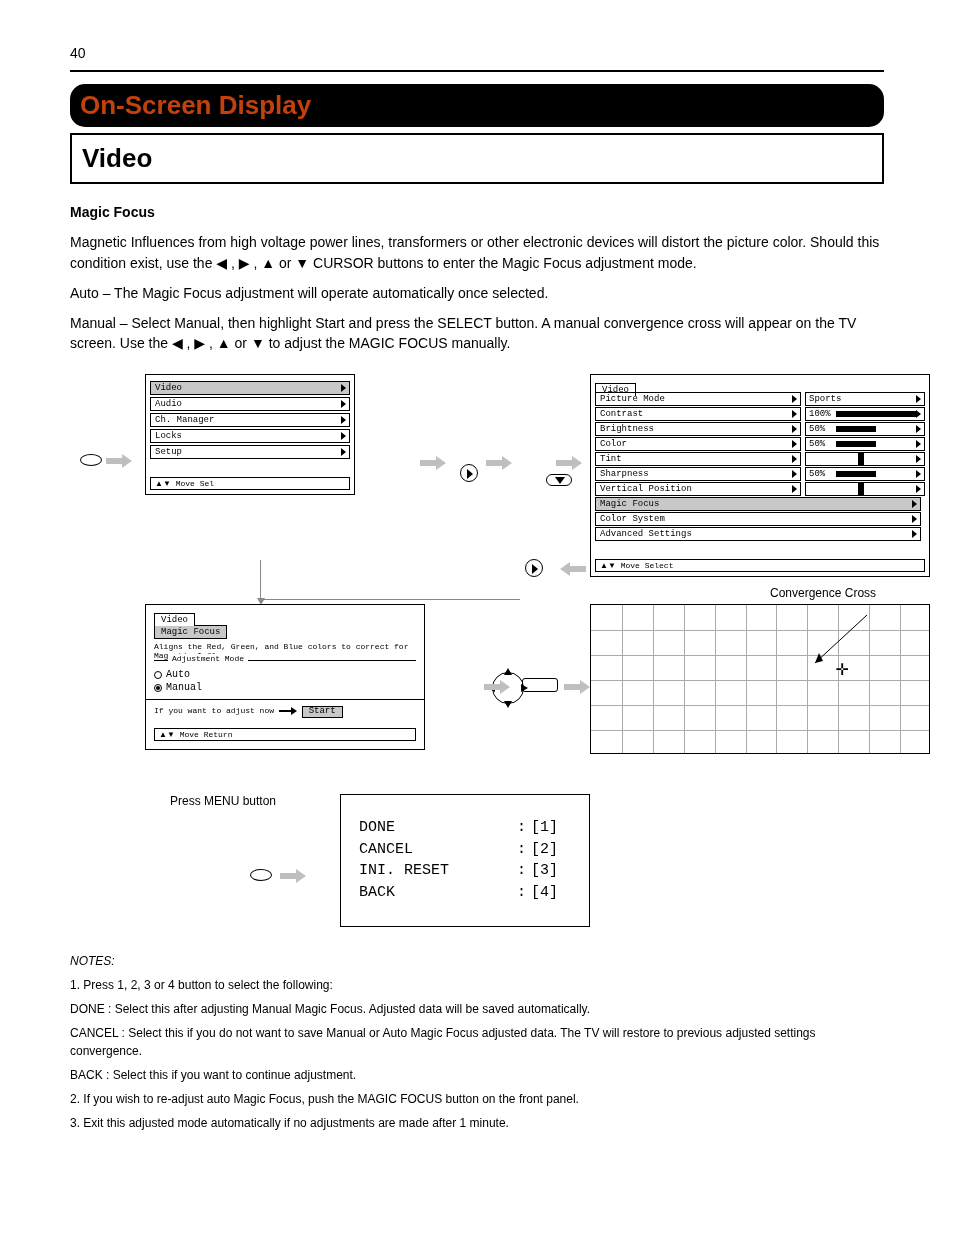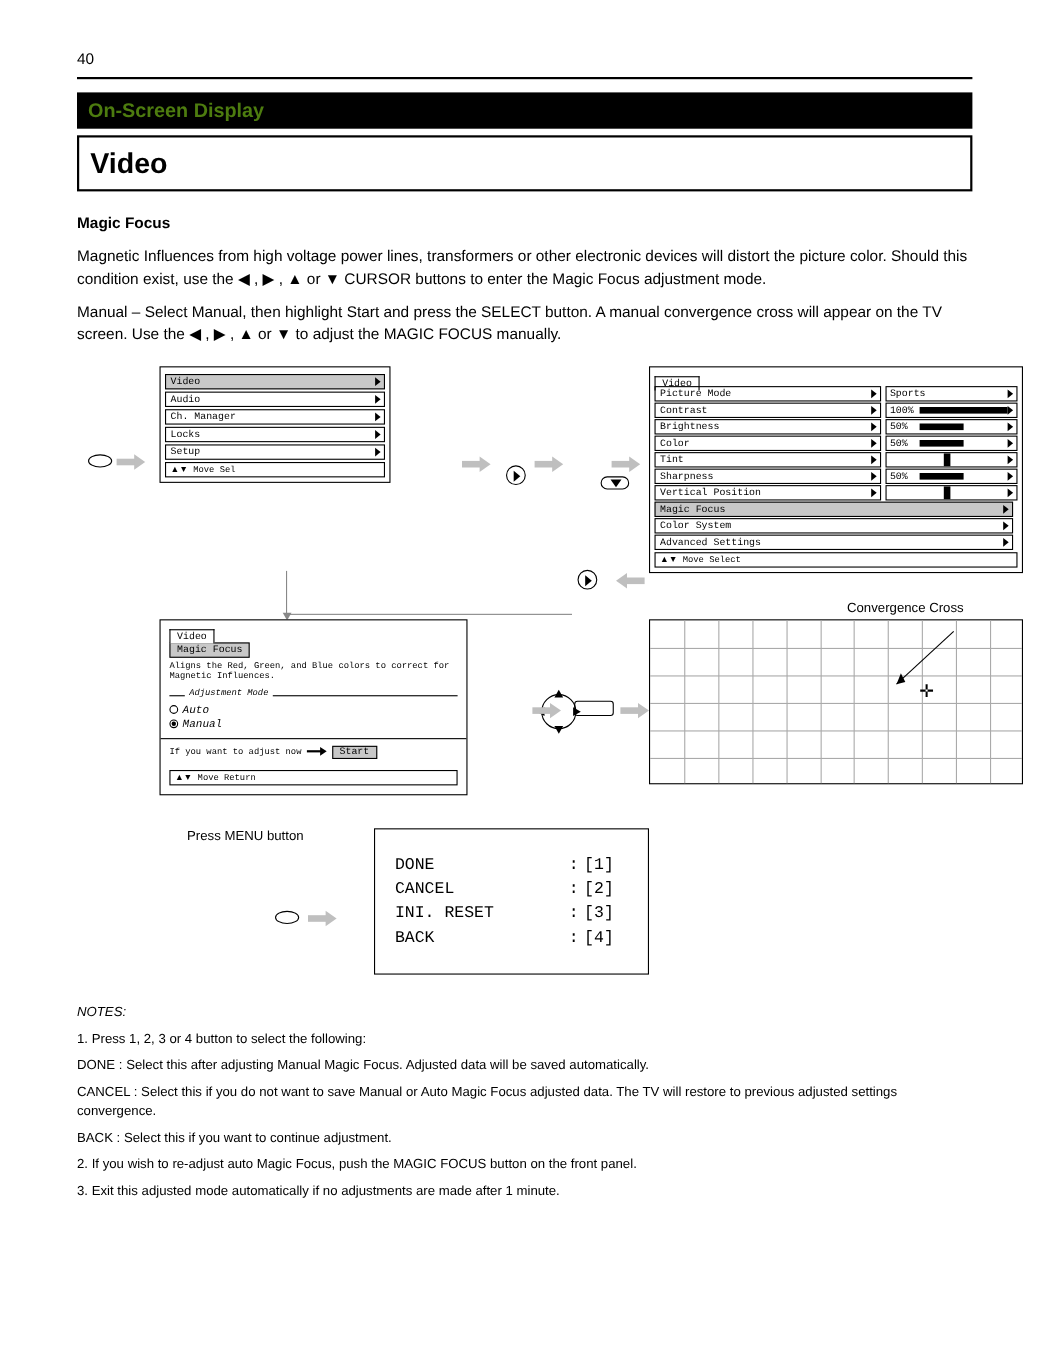--- a/index.html
+++ b/index.html
@@ -2,53 +2,53 @@
 <html><head>
 <meta charset="utf-8">
 <style>
   * { box-sizing: border-box; }
   html, body { margin: 0; padding: 0; }
   body { font-family: Arial, Helvetica, sans-serif; font-size: 14px; color: #000; background: #fff; }
   .page { width: 954px; margin: 0 auto; padding: 40px 70px 30px 70px; position: relative; }
   .page-num { position: absolute; top: 45px; left: 70px; font-size: 14px; }
   .hr { border-top: 2px solid #000; margin: 30px 0 12px 0; }
 
-  .title-black { background: #000; color: #4d7c0f; padding: 6px 10px; font-family: "Arial Black", Arial, sans-serif; font-weight: 700; font-size: 18px; margin-bottom: 6px; }
+  .title-black { background: #000; color: #c2410c; padding: 6px 10px; font-family: "Arial Black", Arial, sans-serif; font-weight: 700; font-size: 26px; margin-bottom: 6px; border-radius: 15px; }
   .title-white { border: 2px solid #000; padding: 8px 10px; font-family: "Arial Black", Arial, sans-serif; font-size: 26px; font-weight: 700; margin-bottom: 18px; }
 
   .body-text { font-size: 14px; line-height: 1.45; }
   .body-text p { margin: 0 0 10px 0; }
   .indent { margin-left: 30px; }
 
   .flow { position: relative; margin-top: 20px; height: 570px; }
   .osd, .osd-sub, .grid, .menu-box { position: absolute; border: 1px solid #000; background: #fff; }
   .osd { left: 75px; top: 0; width: 210px; padding: 4px; }
   .osd-item { border: 1px solid #000; font-family: "Courier New", monospace; font-size: 9px; padding: 1px 4px; margin: 2px 0; position: relative; }
   .osd-item.sel { background: #c8c8c8; }
   .osd-item::after { content: ""; position: absolute; right: 3px; top: 50%; transform: translateY(-50%); border-left: 5px solid #000; border-top: 4px solid transparent; border-bottom: 4px solid transparent; }
-  .osd-foot { border: 1px solid #000; font-family: "Courier New", monospace; font-size: 8px; padding: 1px 4px; margin-top: 2px; }
+  .osd-foot { border: 1px solid #000; font-family: "Courier New", monospace; font-size: 8px; padding: 1px 4px; margin-top: 18px; }
   .osd-foot::after { content: none; }
 
   .tab { font-family: "Courier New", monospace; font-size: 9px; border: 1px solid #000; border-bottom: none; display: inline-block; padding: 1px 6px; background: #fff; position: relative; top: 0; }
   .tab-wrap { position: relative; height: 12px; }
 
   .osd-right { left: 520px; top: 0; width: 340px; padding: 4px; }
   .osd-right .row { display: flex; margin: 1px 0; }
   .osd-right .lbl { flex: 1; border: 1px solid #000; font-family: "Courier New", monospace; font-size: 9px; padding: 1px 4px; position: relative; margin-right: 4px; }
   .osd-right .lbl::after { content: ""; position: absolute; right: 3px; top: 50%; transform: translateY(-50%); border-left: 5px solid #000; border-top: 4px solid transparent; border-bottom: 4px solid transparent; }
   .osd-right .val { width: 120px; border: 1px solid #000; font-family: "Courier New", monospace; font-size: 9px; padding: 1px 3px; position: relative; overflow: hidden; }
   .osd-right .val::after { content: ""; position: absolute; right: 3px; top: 50%; transform: translateY(-50%); border-left: 5px solid #000; border-top: 4px solid transparent; border-bottom: 4px solid transparent; }
   .bar .fill { position: absolute; left: 30px; top: 3px; bottom: 3px; background: #000; }
   .bar .marker { position: absolute; top: 0; bottom: 0; width: 6px; background: #000; }
   .sel-row .lbl { background: #c8c8c8; }
 
   .osd-focus { left: 75px; top: 230px; width: 280px; padding: 4px 8px 8px 8px; }
   .osd-focus .small { font-family: "Courier New", monospace; font-size: 8px; line-height: 1.1; }
   .osd-focus .magic-tab { border: 1px solid #000; background: #c8c8c8; font-family: "Courier New", monospace; font-size: 9px; padding: 1px 6px; margin: 4px 0; display: inline-block; }
-  .fieldset { border: 1px solid #000; border-bottom: none; border-right: none; border-left: none; position: relative; margin-top: 12px; padding-top: 6px; font-style: italic; }
+  .fieldset { border: 1px solid #000; border-bottom: none; border-right: none; border-left: none; position: relative; padding-top: 6px; }
   .fieldset-legend { position: absolute; top: -7px; left: 14px; background: #fff; padding: 0 4px; font-family: "Courier New", monospace; font-size: 8px; }
   .radio-row { font-family: "Courier New", monospace; font-size: 10px; margin: 2px 0; }
   .radio-dot { display: inline-block; width: 8px; height: 8px; border: 1px solid #000; border-radius: 50%; vertical-align: middle; margin-right: 4px; }
   .radio-dot.filled::after { content: ""; display: block; width: 4px; height: 4px; background: #000; border-radius: 50%; margin: 1px; }
   .start-box { display: inline-block; border: 1px solid #000; background: #c8c8c8; padding: 0 6px; font-family: "Courier New", monospace; font-size: 9px; }
   .thin-arrow { display: inline-block; width: 18px; height: 6px; position: relative; vertical-align: middle; }
   .thin-arrow::before { content: ""; position: absolute; left: 0; right: 4px; top: 2px; height: 2px; background: #000; }
   .thin-arrow::after { content: ""; position: absolute; right: 0; top: -1px; border-left: 6px solid #000; border-top: 4px solid transparent; border-bottom: 4px solid transparent; }
 
   .grid { left: 520px; top: 230px; width: 340px; height: 150px; }
@@ -102,20 +102,21 @@
   <div class="hr"></div>
 
   <div class="title-black">On-Screen Display</div>
   <div class="title-white">Video</div>
 
   <div class="body-text">
     <p><strong>Magic Focus</strong></p>
     <p>
       <span>Magnetic Influences from high voltage power lines, transformers or other electronic devices will distort the picture color. Should this condition exist, use the </span><span class="sym">◀ , ▶ , ▲ or ▼ </span><span>CURSOR buttons to enter the Magic Focus adjustment mode.</span>
     </p>
+    <p class="indent">Auto – The Magic Focus adjustment will operate automatically once selected.</p>
     <p class="indent">
       <span>Manual – Select Manual, then highlight Start and press the SELECT button. A manual convergence cross will appear on the TV screen. Use the </span><span class="sym">◀ , ▶ , ▲ or ▼ </span><span>to adjust the MAGIC FOCUS manually.</span>
     </p>
   </div>
 
   <div class="flow">
 
     
     <div class="osd">
       <div id="osd-main-items">

